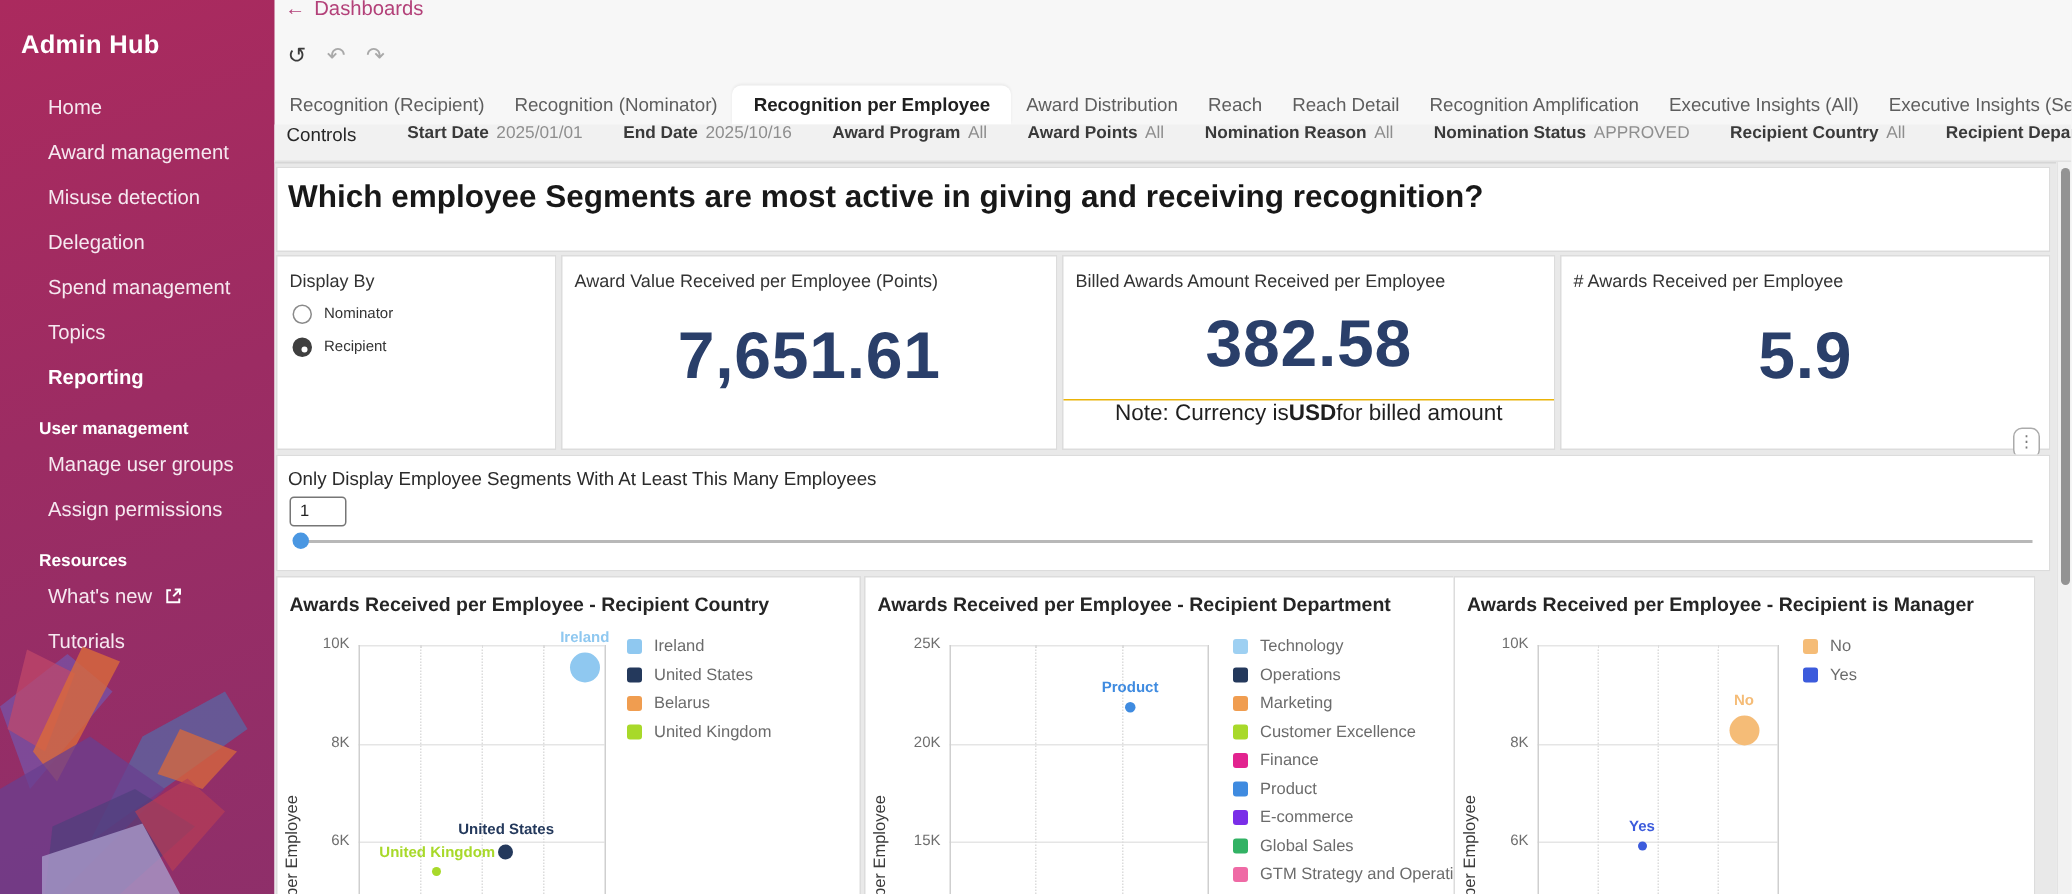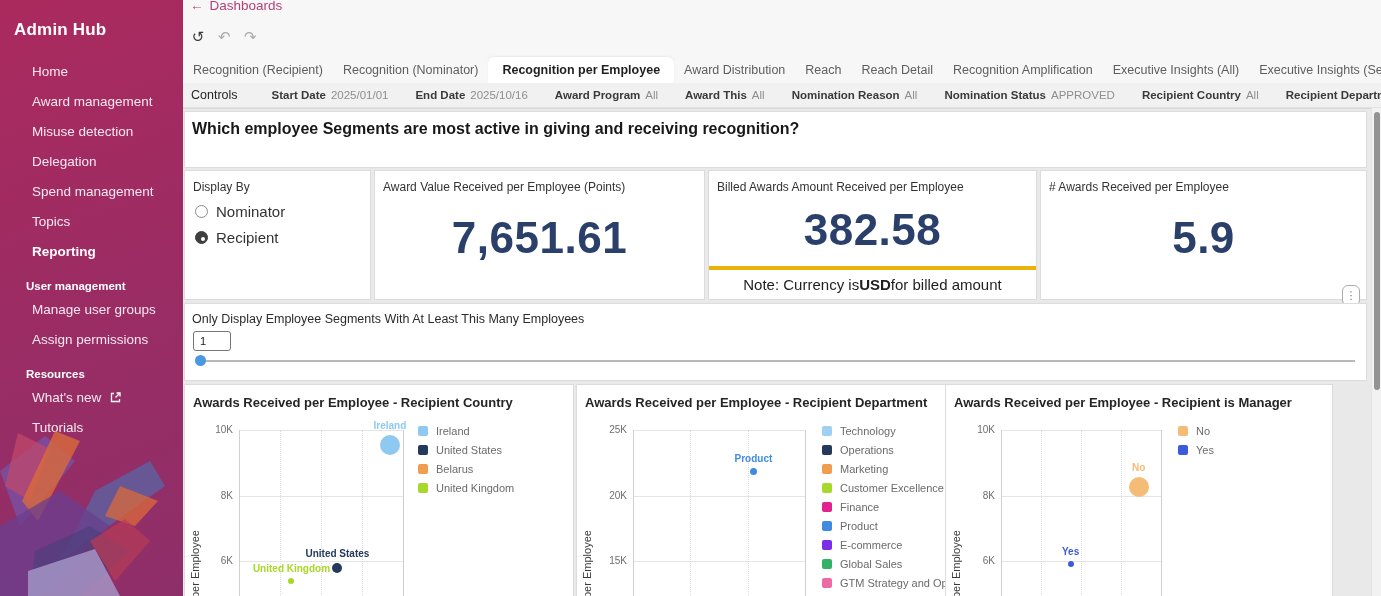--- a/index.html
+++ b/index.html
@@ -25,62 +25,62 @@
   .tb-ic.dark { color:#3c3c3c; } .tb-ic.dim { color:#a9a9a9; }
 
   
   .tabs { position:absolute; left:0; top:57px; width:1198px; height:26px; display:flex; align-items:flex-start; }
   .tab { font-size:12.5px; color:#5e5e5e; padding:6px 10px 6px 10px; white-space:nowrap; cursor:pointer; }
   .tab.active { background:#fff; color:#1f1f1f; font-weight:bold; border-radius:6px 6px 0 0; padding:6px 14px; box-shadow:0 -1px 2px rgba(0,0,0,.06); }
   .tab-sep { width:1px; height:13px; background:#c9c9c9; margin-bottom:6px; }
 
   
   .controls { position:absolute; left:0; top:83px; width:1198px; height:25px; background:#f1f1f1;
-    display:flex; align-items:center; padding:0 8px; border-bottom:1px solid #e2e2e2; }
+    display:flex; padding:0 8px; border-bottom:1px solid #e2e2e2; }
   .ctrl-title { font-size:12.5px; color:#262626; margin-right:34px; }
   .ctrl { font-size:11.5px; white-space:nowrap; margin-right:27px; cursor:pointer; }
   .ctrl b { color:#3a3a3a; font-weight:bold; }
   .ctrl span { color:#8e8e8e; margin-left:5px; }
 
   
   .dash { position:absolute; left:0; top:108px; width:1188px; height:488px; background:#e9e9e9; border-top:1px solid #d6d6d6; }
   .card { position:absolute; background:#fff; border:1px solid #dcdcdc; }
   .card-title-sm { font-size:12px; color:#333; padding:9px 0 0 8px; }
 
   .title-card { left:1px; top:2px; width:1183px; height:57px; }
-  .page-title { font-size:16px; font-weight:bold; color:#181818; padding:8px 0 0 7px; }
+  .page-title { font-size:21px; font-weight:bold; color:#181818; padding:8px 0 0 7px; }
 
   .display-card { left:1px; top:61px; width:187px; height:130px; }
   .radio-row { display:flex; align-items:center; margin:9px 0 0 10px; cursor:pointer; }
   .radio { width:13px; height:13px; border-radius:50%; border:1px solid #8a8a8a; background:#fff; margin-right:8px; position:relative; }
   .radio.sel { background:#3f3f3f; border-color:#3f3f3f; }
   .radio.sel::after { content:""; position:absolute; left:4.5px; top:4.5px; width:4px; height:4px; border-radius:50%; background:#fff; }
-  .radio-label { font-size:15px; color:#333; }
+  .radio-label { font-size:10px; color:#333; }
 
   .kpi-card .kpi-value { position:absolute; left:0; top:42px; width:100%; text-align:center;
     font-size:44px; font-weight:bold; color:#2a3f6a; letter-spacing:.5px; }
   .kpi1 { left:191px; top:61px; width:331px; height:130px; }
   .kpi2 { left:525px; top:61px; width:329px; height:130px; }
   .kpi2 .kpi-value { top:34px; }
-  .kpi-note { position:absolute; left:0; bottom:0; width:100%; height:33px; border-top:4px solid #eab308;
-    display:flex; align-items:center; justify-content:center; font-size:15px; color:#1f1f1f; }
+  .kpi-note { position:absolute; left:0; bottom:0; width:100%; height:33px; border-top:1px solid #eab308;
+    display:flex; justify-content:center; font-size:15px; color:#1f1f1f; }
   .kpi3 { left:857px; top:61px; width:327px; height:130px; }
   .more-btn { position:absolute; right:6px; bottom:-7px; width:18px; height:21px; background:#fff;
     border:1px solid #ababab; border-radius:6px; color:#7a7a7a; font-size:11px; text-align:center; line-height:19px; cursor:pointer; }
 
   .slider-card { left:1px; top:194px; width:1183px; height:78px; }
   .slider-label { font-size:12.5px; color:#2b2b2b; padding:8px 0 0 7px; }
   .slider-input { position:absolute; left:8px; top:27px; width:38px; height:20px; border:1px solid #767676;
     border-radius:3px; font-size:11px; padding-left:6px; font-family:"Liberation Sans",sans-serif; color:#222; }
   .slider-track { position:absolute; left:15px; top:56px; width:1155px; height:2px; background:#b8b8b8; cursor:pointer; }
   .slider-thumb { position:absolute; left:10px; top:51px; width:11px; height:11px; border-radius:50%; background:#4a97e2; cursor:grab; }
 
   
   .chart-card { top:275px; height:213px; overflow:hidden; }
-  .c1 { left:1px; width:390px; } .c2 { left:393px; width:401px; } .c3 { left:762px; width:388px; }
+  .c1 { left:1px; width:390px; } .c2 { left:393px; width:401px; } .c3 { left:786px; width:388px; }
   .chart-title { font-size:13px; font-weight:600; color:#252525; padding:10px 0 0 8px; }
   .plot { position:absolute; top:45px; bottom:0; }
   .hgrid { position:absolute; left:0; width:100%; height:1px; background:#e5e5e5; }
   .vgrid { position:absolute; top:0; bottom:0; width:0; border-left:1px dotted #dcdcdc; }
   .vgrid.solid { border-left:1px solid #cfcfcf; }
   .ytick { position:absolute; width:28px; text-align:right; font-size:10px; color:#6e6e6e; }
   .pt { position:absolute; border-radius:50%; }
   .ptlab { position:absolute; width:120px; text-align:center; font-size:10px; font-weight:600; white-space:nowrap; }
   .legend { position:absolute; top:36px; }
   .li { display:flex; align-items:center; height:19px; cursor:pointer; }
@@ -169,21 +169,21 @@
       <div class="tab">Executive Insights (Select Department)</div>
         <div class="tab-sep"></div>
       <div class="tab-sep"></div>
     </div>
 
     <div class="controls">
       <span class="ctrl-title">Controls</span>
       <span class="ctrl"><b>Start Date</b><span>2025/01/01</span></span>
       <span class="ctrl"><b>End Date</b><span>2025/10/16</span></span>
       <span class="ctrl"><b>Award Program</b><span>All</span></span>
-      <span class="ctrl"><b>Award This</b><span>All</span></span>
+      <span class="ctrl"><b>Award Points</b><span>All</span></span>
       <span class="ctrl"><b>Nomination Reason</b><span>All</span></span>
       <span class="ctrl"><b>Nomination Status</b><span>APPROVED</span></span>
       <span class="ctrl"><b>Recipient Country</b><span>All</span></span>
       <span class="ctrl"><b>Recipient Department</b></span>
 
     </div>
 
     <div class="dash">
 
       <div class="card title-card">

